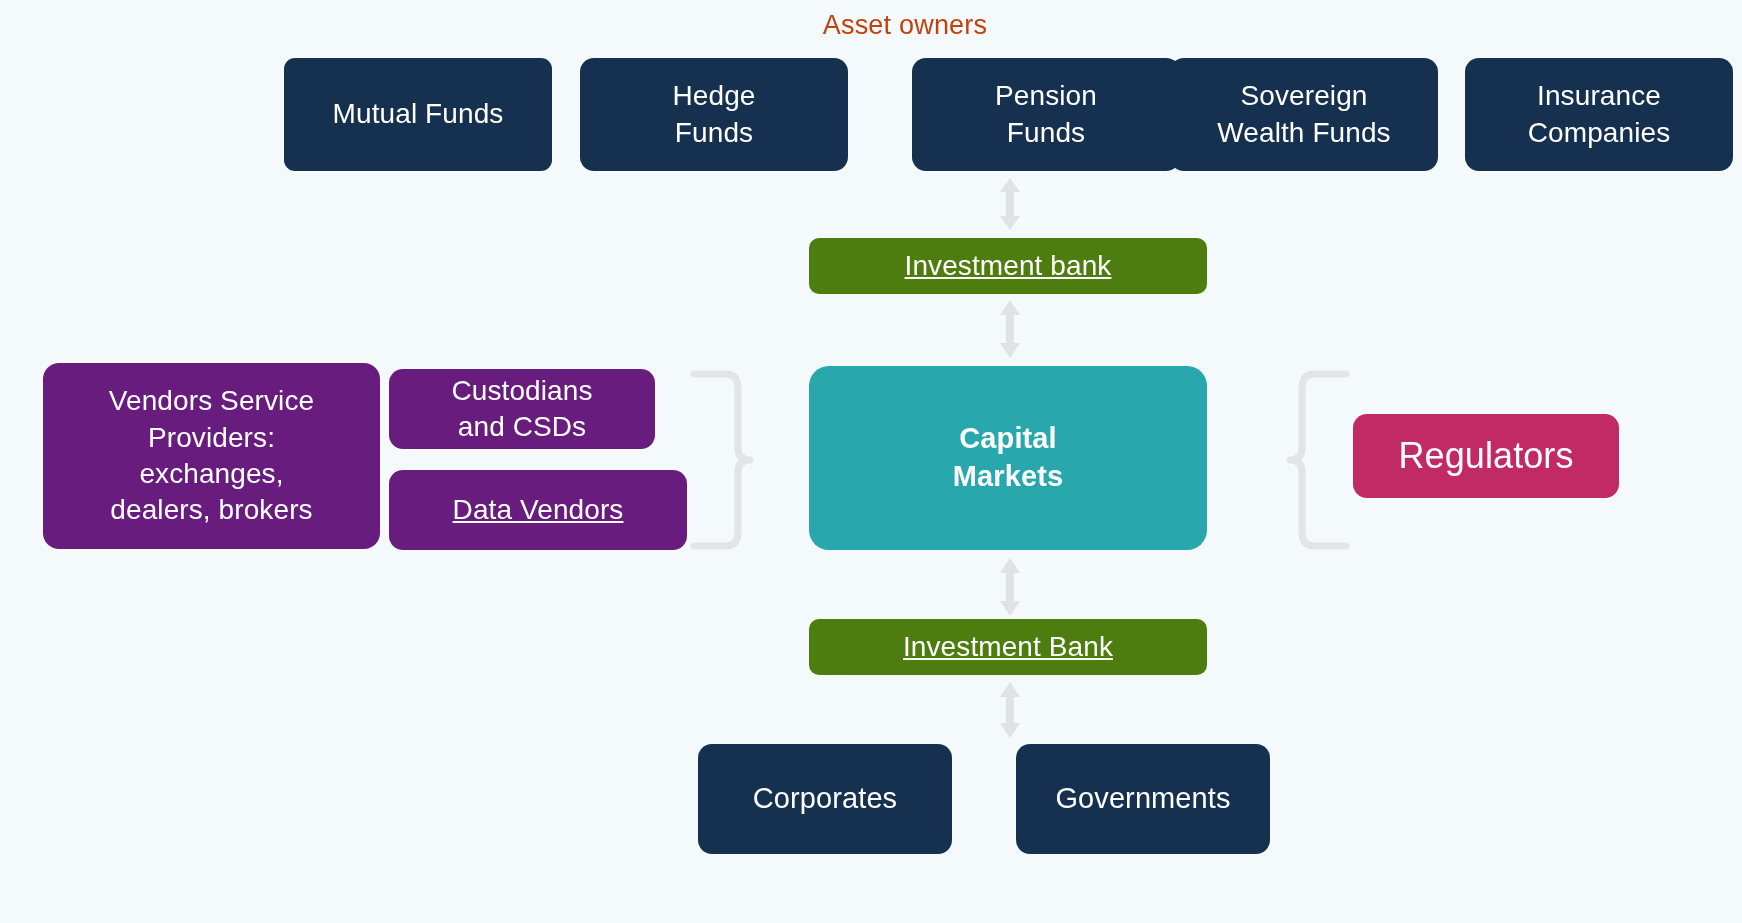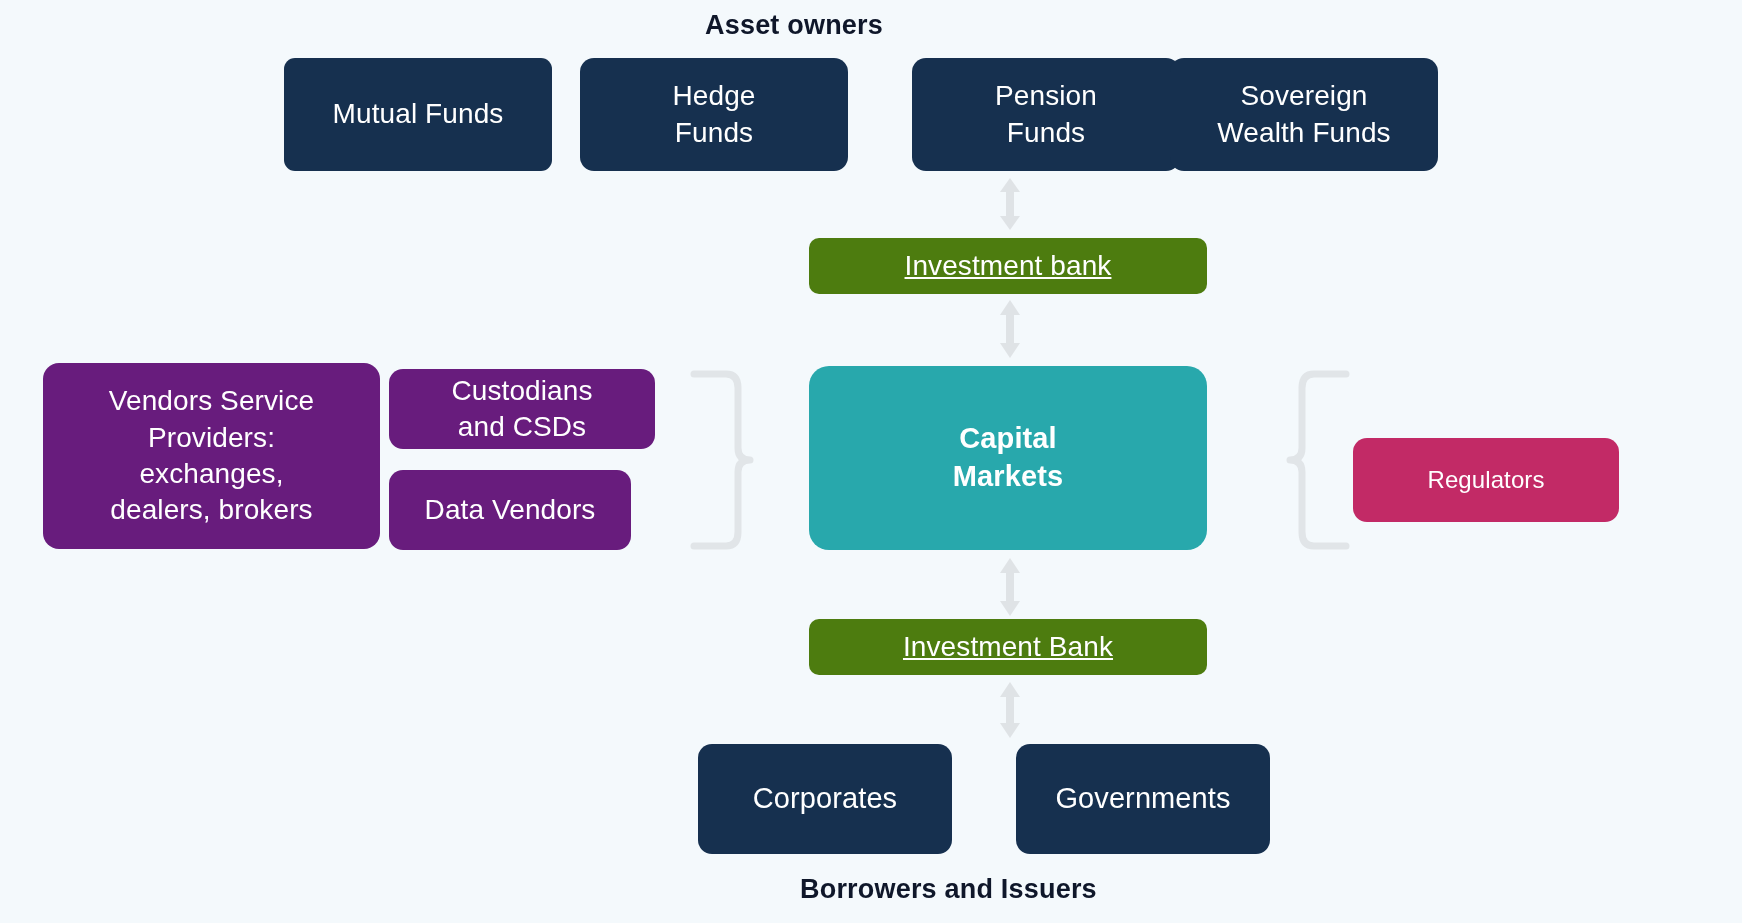--- a/index.html
+++ b/index.html
@@ -32,22 +32,23 @@
     letter-spacing: 0.1px;
   }
   .navy   { background: #16304f; }
   .blue   { background: #4d7c0f; text-decoration: underline; }
   .teal   { background: #28a8ac; }
   .purple { background: #681c7d; }
   .magenta{ background: #c22a66; }
 
   .section-title {
     position: absolute;
-    color: #0f172a;
-    font-weight: bold;
+    color: #c2410c;
+    font-weight: normal;
+    text-align: center;
     letter-spacing: 0.2px;
   }
 
   
   .arrow-v {
     position: absolute;
   }
   .brace {
     position: absolute;
   }
@@ -63,20 +64,22 @@
 
   <div class="node navy" style="left:580px; top:58px; width:268px; height:113px; font-size:28px;">Hedge
 Funds</div>
 
   <div class="node navy" style="left:876px; top:58px; width:268px; height:113px; font-size:28px;margin-left:36px;">Pension
 Funds</div>
 
   <div class="node navy" style="left:1170px; top:58px; width:268px; height:113px; font-size:28px;">Sovereign
 Wealth Funds</div>
 
+  <div class="node navy" style="left:1465px; top:58px; width:268px; height:113px; font-size:28px;">Insurance
+Companies</div>
 
   <svg class="arrow-v" style="left:993px; top:178px;" width="34" height="52" viewBox="0 0 34 52">
     <g fill="#dfe3e6">
       <polygon points="17,0 27,14 7,14"></polygon>
       <rect x="13" y="12" width="8" height="28"></rect>
       <polygon points="17,52 27,38 7,38"></polygon>
     </g>
   </svg>
 
   <div class="node blue" style="left:809px; top:238px; width:398px; height:56px; font-size:28px; border-radius:10px;">Investment bank</div>
@@ -90,34 +93,34 @@
   </svg>
 
   <div class="node purple" style="left:43px; top:363px; width:337px; height:186px; font-size:28px; border-radius:16px;">Vendors Service
 Providers:
 exchanges,
 dealers, brokers</div>
 
   <div class="node purple" style="left:389px; top:369px; width:266px; height:80px; font-size:28px;">Custodians
 and CSDs</div>
 
-  <div class="node purple" style="left:389px; top:470px; width:242px; height:80px; font-size:28px;">Data Vendors</div>
+  <div class="node purple" style="left:389px; top:470px; width:298px; height:80px; font-size:28px;text-decoration:underline;">Data Vendors</div>
 
   <svg class="brace" style="left:688px; top:370px;" width="80" height="180" viewBox="0 0 80 180">
     <path d="M 6 4 L 38 4 Q 50 4 50 18 L 50 78 Q 50 90 62 90 Q 50 90 50 102 L 50 162 Q 50 176 38 176 L 6 176" fill="none" stroke="#e1e5e8" stroke-width="7" stroke-linecap="round" stroke-linejoin="round"></path>
   </svg>
 
   <div class="node teal" style="left:809px; top:366px; width:398px; height:184px; font-size:29px; border-radius:20px;font-weight:bold;">Capital
 Markets</div>
 
   <svg class="brace" style="left:1272px; top:370px;" width="80" height="180" viewBox="0 0 80 180">
     <path d="M 74 4 L 42 4 Q 30 4 30 18 L 30 78 Q 30 90 18 90 Q 30 90 30 102 L 30 162 Q 30 176 42 176 L 74 176" fill="none" stroke="#e1e5e8" stroke-width="7" stroke-linecap="round" stroke-linejoin="round"></path>
   </svg>
 
-  <div class="node magenta" style="left:1353px; top:414px; width:266px; height:84px; font-size:24px;margin-top:24px;">Regulators</div>
+  <div class="node magenta" style="left:1353px; top:414px; width:266px; height:84px; font-size:36px;">Regulators</div>
 
   <svg class="arrow-v" style="left:993px; top:558px;" width="34" height="58" viewBox="0 0 34 58">
     <g fill="#dfe3e6">
       <polygon points="17,0 27,15 7,15"></polygon>
       <rect x="13" y="13" width="8" height="32"></rect>
       <polygon points="17,58 27,43 7,43"></polygon>
     </g>
   </svg>
 
   <div class="node blue" style="left:809px; top:619px; width:398px; height:56px; font-size:28px; border-radius:10px;">Investment Bank</div>
@@ -127,15 +130,14 @@
       <polygon points="17,0 27,15 7,15"></polygon>
       <rect x="13" y="13" width="8" height="30"></rect>
       <polygon points="17,56 27,41 7,41"></polygon>
     </g>
   </svg>
 
   <div class="node navy" style="left:698px; top:744px; width:254px; height:110px; font-size:29px;">Corporates</div>
 
   <div class="node navy" style="left:1016px; top:744px; width:254px; height:110px; font-size:29px;">Governments</div>
 
-  <div class="section-title" style="left:800px; top:874px; width:400px; font-size:27px;">Borrowers and Issuers</div>
 
 </div>
 
 </body></html>

